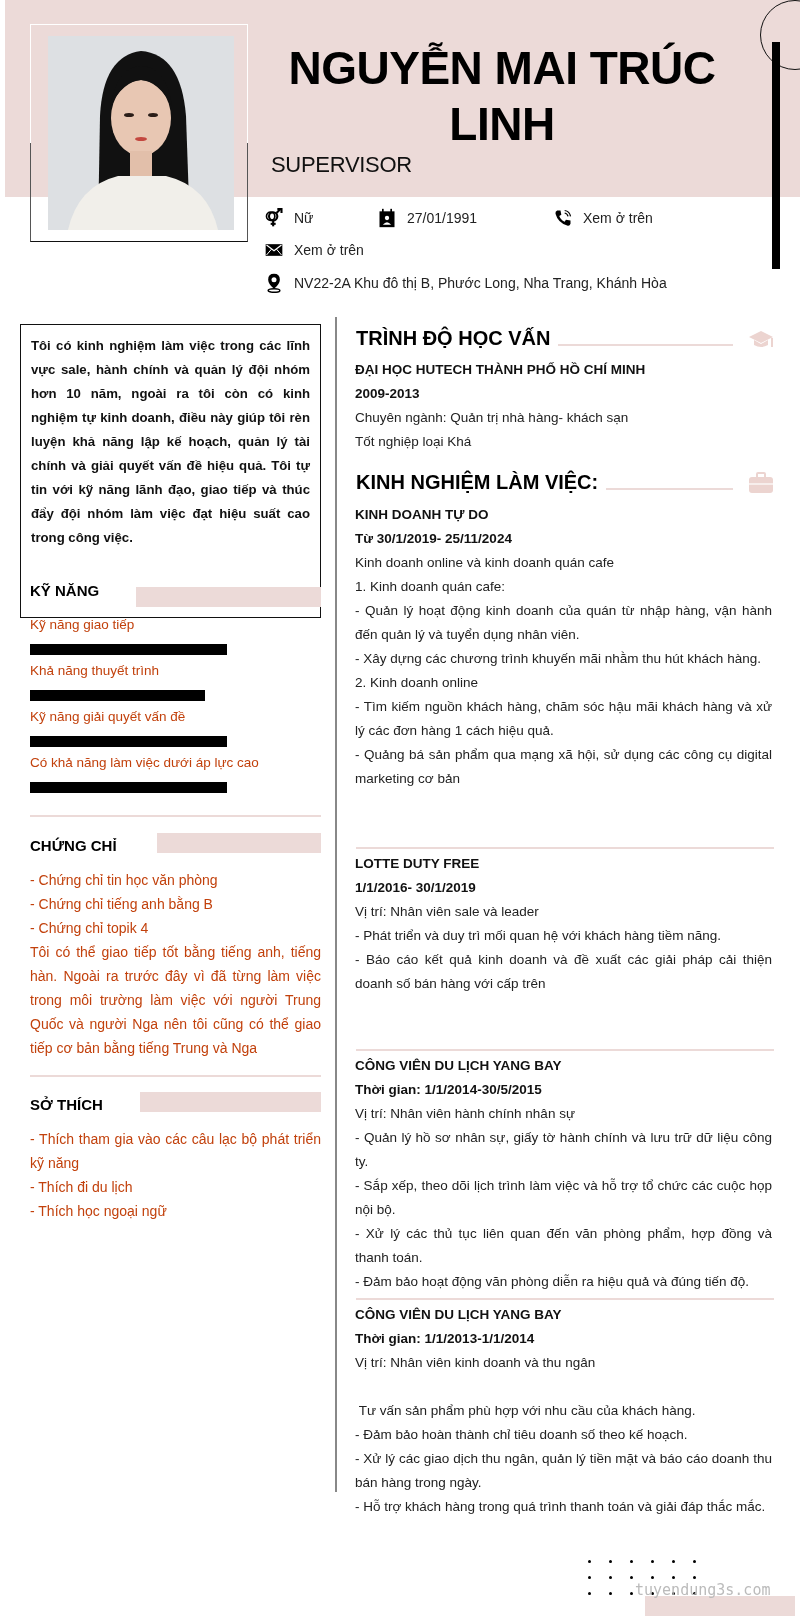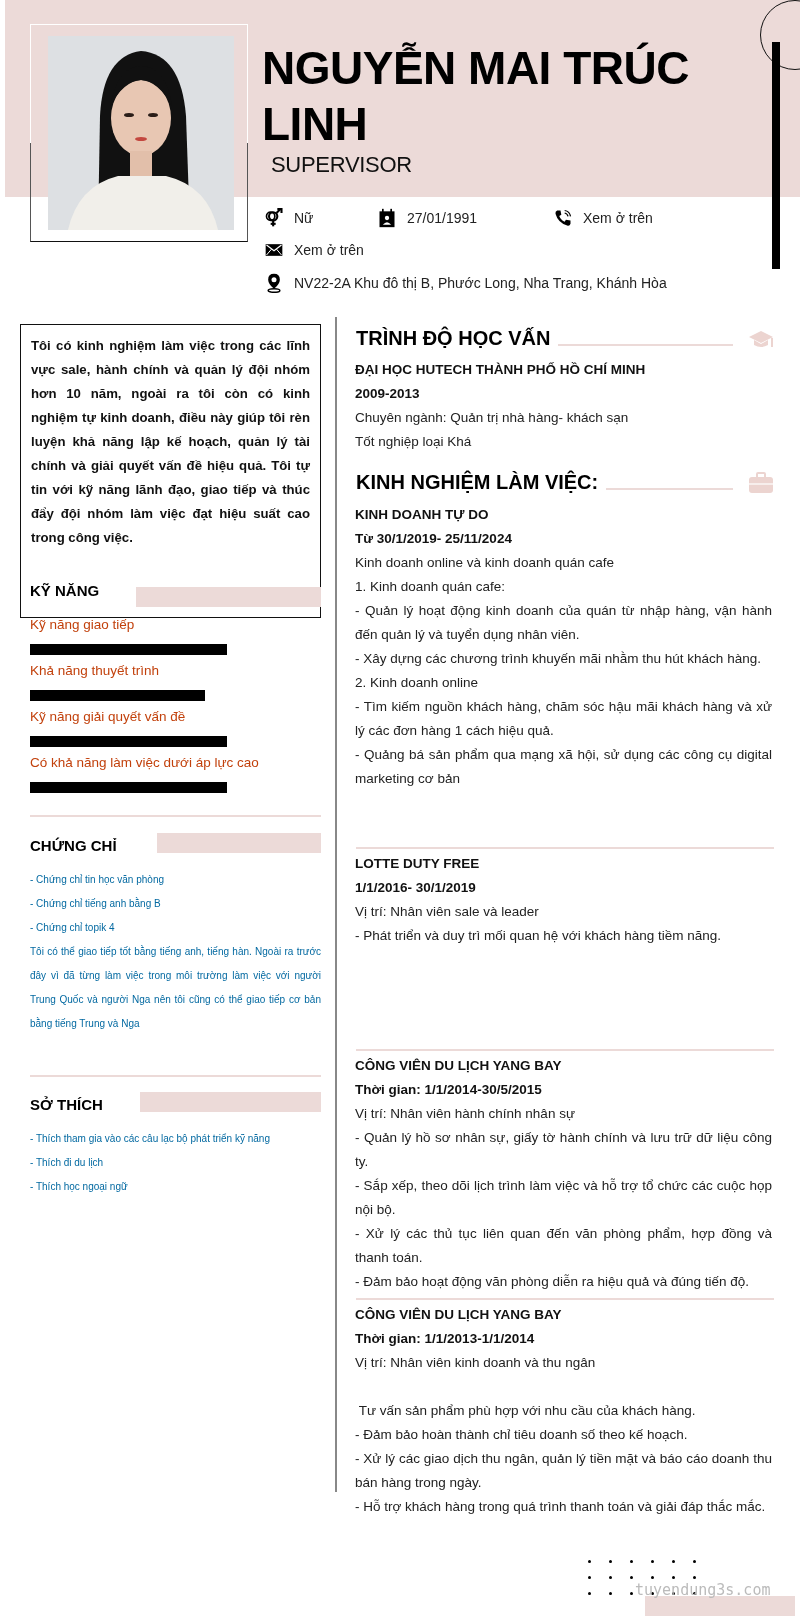--- a/index.html
+++ b/index.html
@@ -14,34 +14,34 @@
   
   .header-band { left: 5px; top: 0; width: 795px; height: 197px; }
   .deco-circle { left: 760px; top: 0; width: 70px; height: 70px; border: 1.5px solid #111; border-radius: 50%; }
   .deco-bar { left: 772px; top: 42px; width: 8px; height: 227px; background: #000; }
 
   .photo-frame { left: 30px; top: 24px; width: 218px; height: 218px; border: 1px solid #fff; }
   .photo-frame-dark { left: 30px; top: 143px; width: 218px; height: 99px;
     border-left: 1px solid #555; border-right: 1px solid #555; border-bottom: 1.5px solid #111; }
   .photo { left: 48px; top: 36px; width: 186px; height: 194px; background: #dcdfe2; overflow: hidden; }
 
-  .name { left: 262px; top: 40px; width: 480px; font-weight: bold; font-size: 46px; line-height: 56px; letter-spacing: -0.5px; color: #000; }
+  .name { left: 262px; top: 40px; width: 480px; font-weight: bold; font-size: 46px; line-height: 56px; letter-spacing: -0.5px; color: #000; text-align: center; }
   .job-title { left: 263px; top: 152px; font-size: 22px; color: #111; letter-spacing: -0.3px; margin-left: 8px; }
 
   .info-item { display: flex; align-items: center; font-size: 14px; color: #222; }
   .info-item svg { width: 20px; height: 20px; margin-right: 10px; flex-shrink: 0; }
 
   
   .summary-box { left: 20px; top: 324px; width: 301px; height: 294px; border: 1.5px solid #111;
     padding: 9px 10px; font-weight: bold; font-size: 13.2px; line-height: 24px; text-align: justify; }
   .sec-title { font-weight: bold; font-size: 15px; color: #000; }
   .sec-bar { height: 20px; }
   .skill-label { font-size: 13.5px; color: #c2410c; }
   .skill-bar { height: 11px; background: #000; }
-  .left-text { font-size: 10px; color: #0369a1; line-height: 24px; }
+  .left-text { font-size: 14px; color: #c2410c; line-height: 24px; }
   .divider { height: 2px; background: #ecdad8; }
 
   .col-divider { left: 335px; top: 317px; width: 2px; height: 1175px; background: #888; }
 
   
   .r-title { font-weight: bold; font-size: 20px; color: #000; }
   .r-line { height: 2px; background: #ecdad8; }
   .r-text { left: 355px; width: 417px; font-size: 13.5px; line-height: 24px; color: #222; text-align: justify; }
   .r-text .b { font-weight: bold; color: #111; }
   .r-text .line { display: block; }
@@ -194,20 +194,21 @@
   <span class="line">- Tìm kiếm nguồn khách hàng, chăm sóc hậu mãi khách hàng và xử lý các đơn hàng 1 cách hiệu quả.</span>
   <span class="line">- Quảng bá sản phẩm qua mạng xã hội, sử dụng các công cụ digital marketing cơ bản</span>
 </div>
 <div class="abs r-line" style="left:356px; top:847px; width:418px;"></div>
 
 <div class="abs r-text" style="top:852px;">
   <span class="line b">LOTTE DUTY FREE</span>
   <span class="line b">1/1/2016- 30/1/2019</span>
   <span class="line">Vị trí: Nhân viên sale và leader</span>
   <span class="line">- Phát triển và duy trì mối quan hệ với khách hàng tiềm năng.</span>
+  <span class="line">- Báo cáo kết quả kinh doanh và đề xuất các giải pháp cải thiện doanh số bán hàng với cấp trên</span>
 </div>
 <div class="abs r-line" style="left:356px; top:1049px; width:418px;"></div>
 
 <div class="abs r-text" style="top:1054px;">
   <span class="line b">CÔNG VIÊN DU LỊCH YANG BAY</span>
   <span class="line b">Thời gian: 1/1/2014-30/5/2015</span>
   <span class="line">Vị trí: Nhân viên hành chính nhân sự</span>
   <span class="line">- Quản lý hồ sơ nhân sự, giấy tờ hành chính và lưu trữ dữ liệu công ty.</span>
   <span class="line">- Sắp xếp, theo dõi lịch trình làm việc và hỗ trợ tổ chức các cuộc họp nội bộ.</span>
   <span class="line">- Xử lý các thủ tục liên quan đến văn phòng phẩm, hợp đồng và thanh toán.</span>

